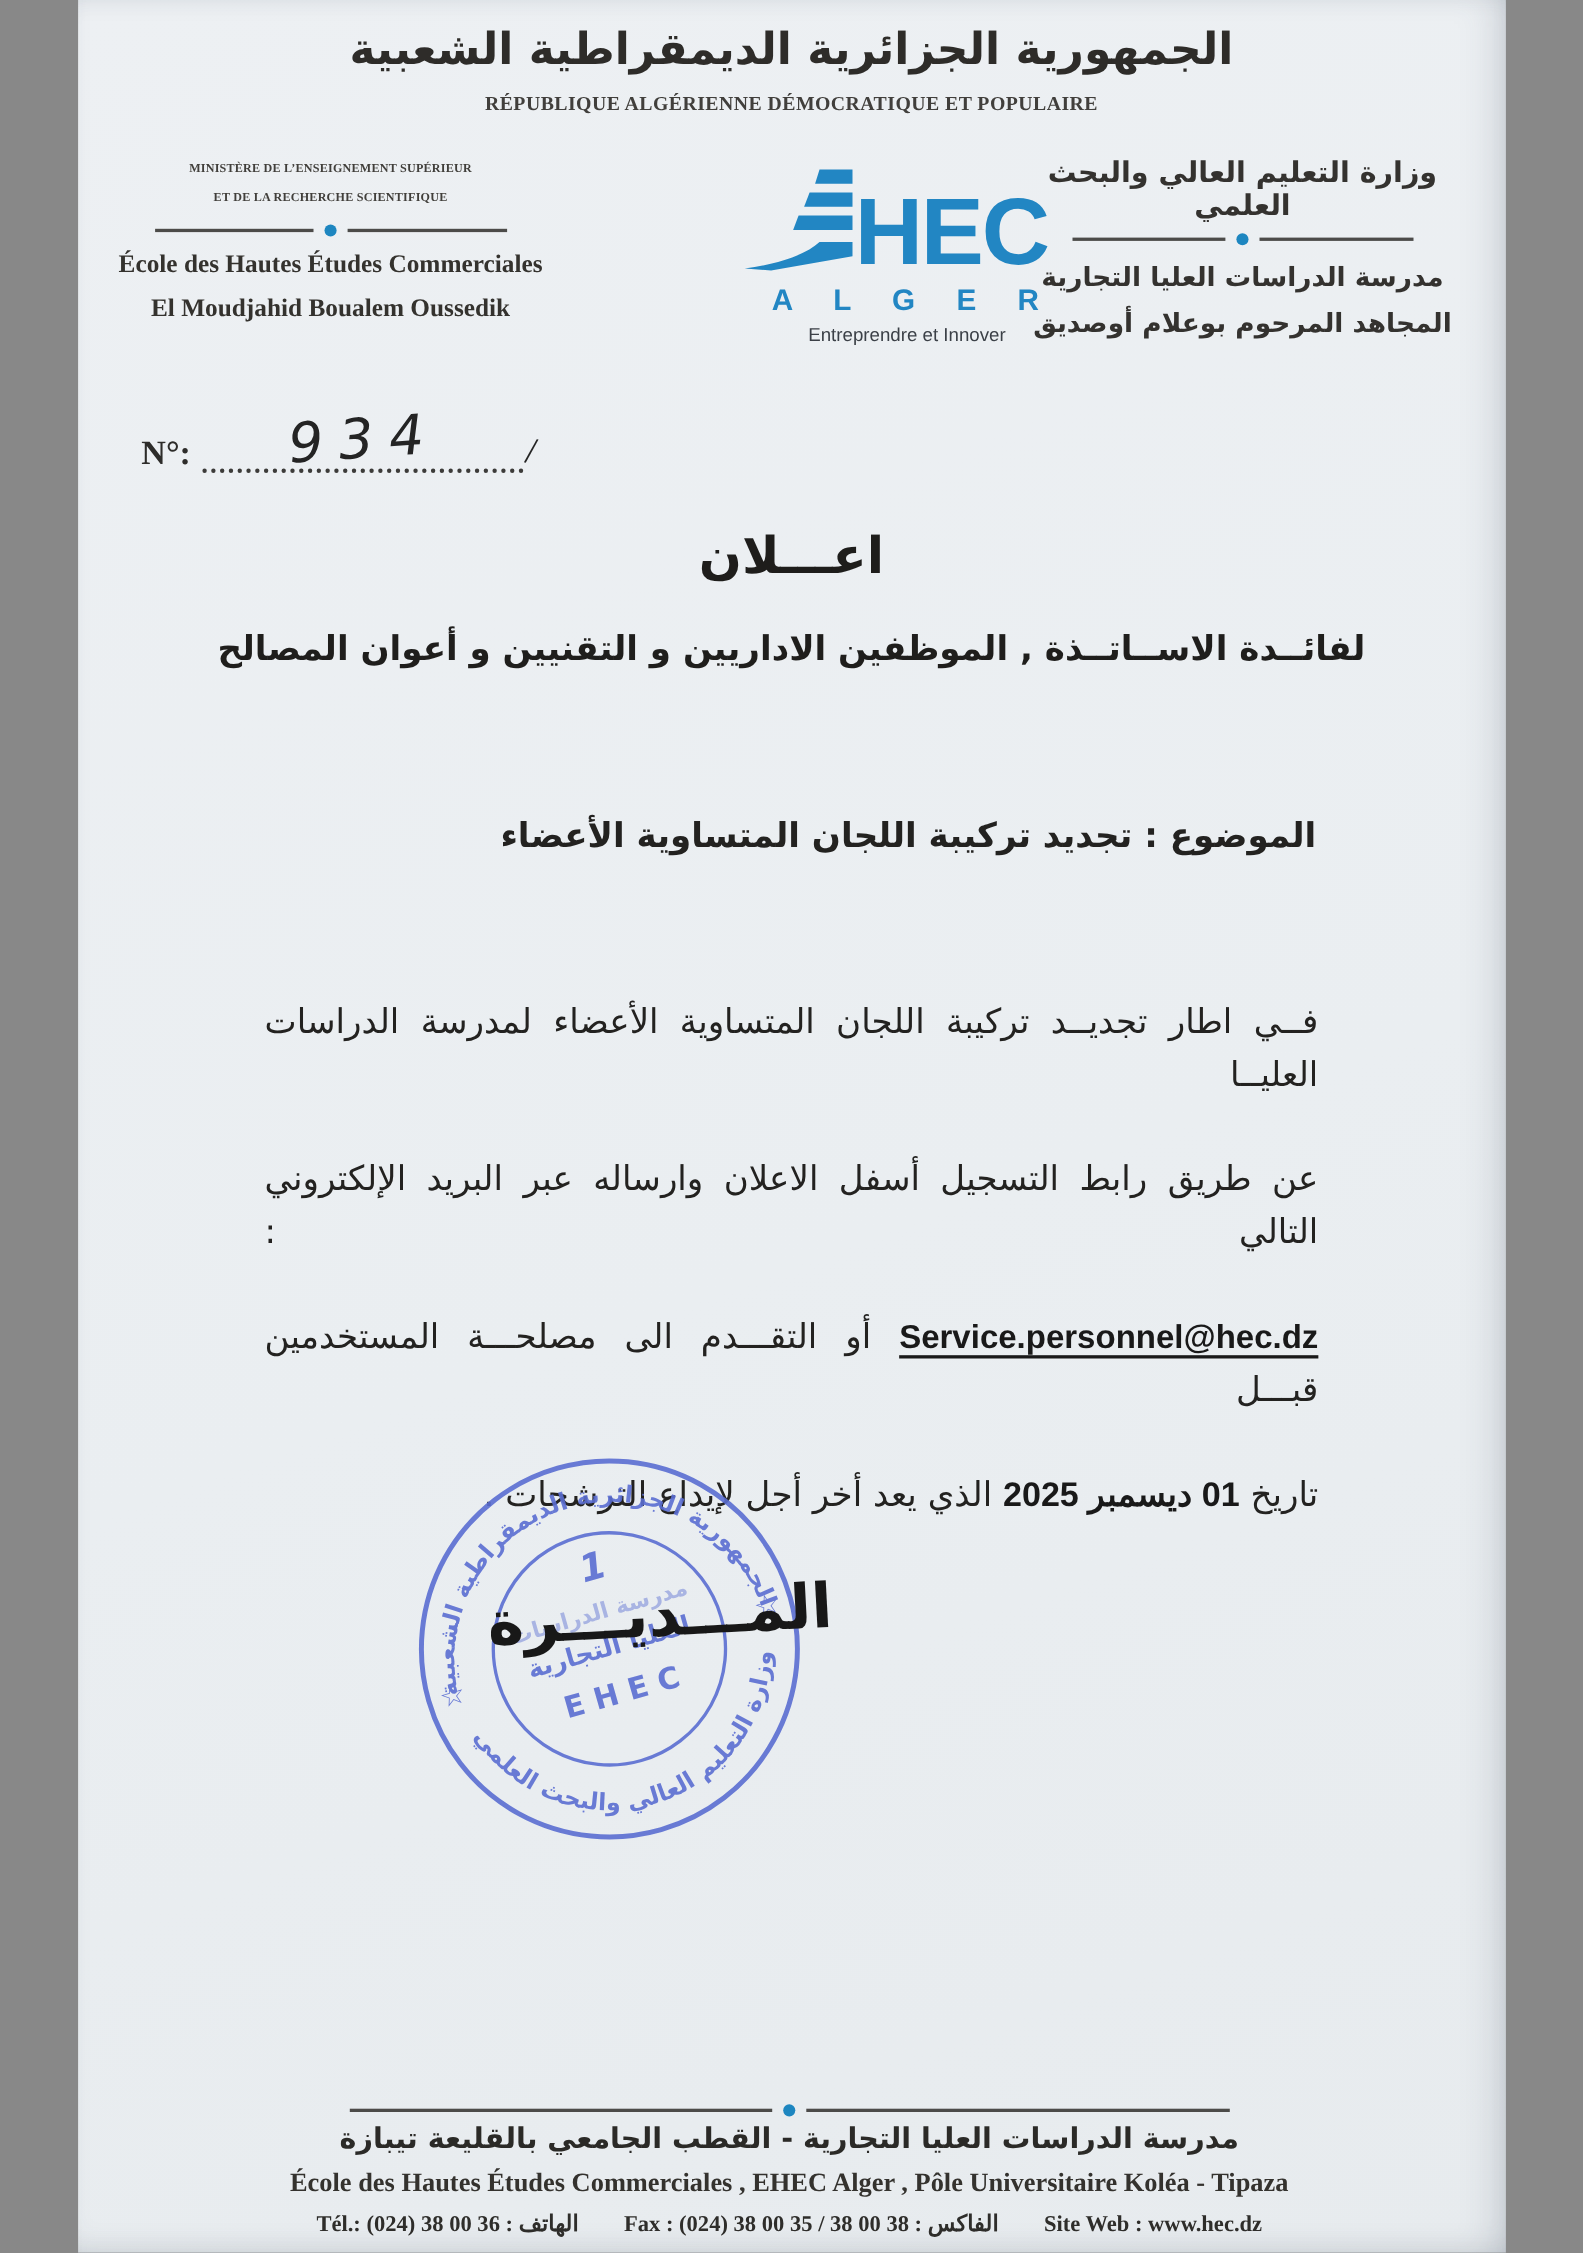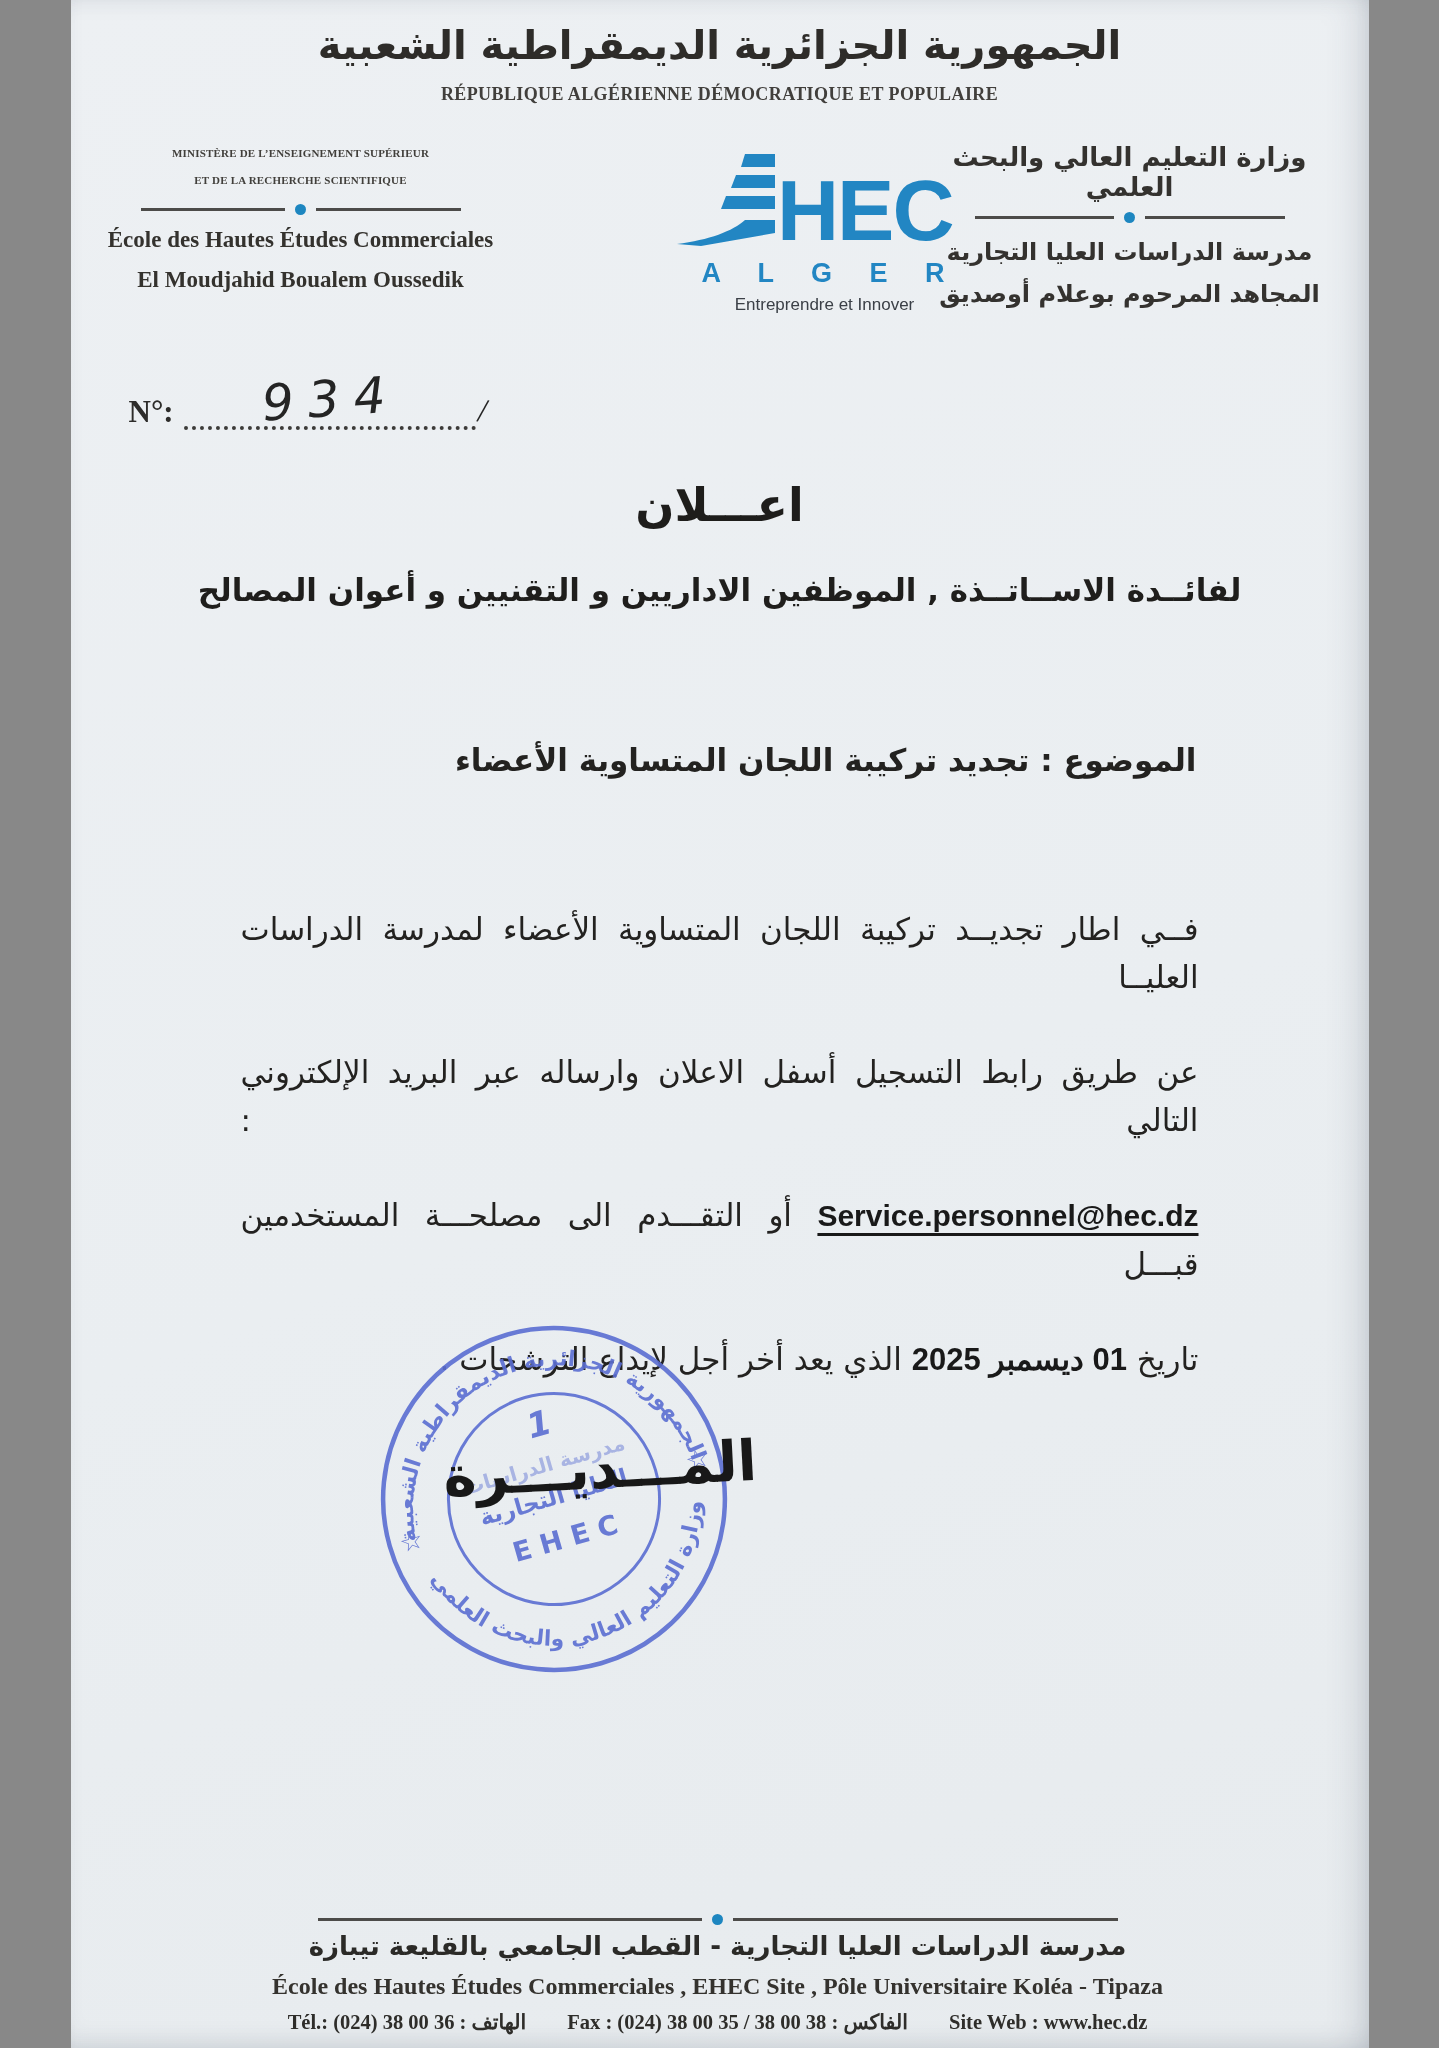--- a/index.html
+++ b/index.html
@@ -172,21 +172,21 @@
 
   <div class="signature">المـــديـــرة</div>
 
   <div class="footer">
     <div class="hr-dot w-foot">
       <span class="line"></span>
       <span class="dot"></span>
       <span class="line"></span>
     </div>
     <div class="foot-ar">مدرسة الدراسات العليا التجارية - القطب الجامعي بالقليعة تيبازة</div>
-    <div class="foot-fr">École des Hautes Études Commerciales , EHEC Site , Pôle Universitaire Koléa - Tipaza</div>
+    <div class="foot-fr">École des Hautes Études Commerciales , EHEC Alger , Pôle Universitaire Koléa - Tipaza</div>
     <div class="foot-contact">
       <span class="seg">Tél.: (024) 38 00 36 : الهاتف</span>
       <span class="seg">Fax : (024) 38 00 35 / 38 00 38 : الفاكس</span>
       <span class="seg">Site Web : www.hec.dz</span>
     </div>
   </div>
 
 </div>
 
 </body></html>

